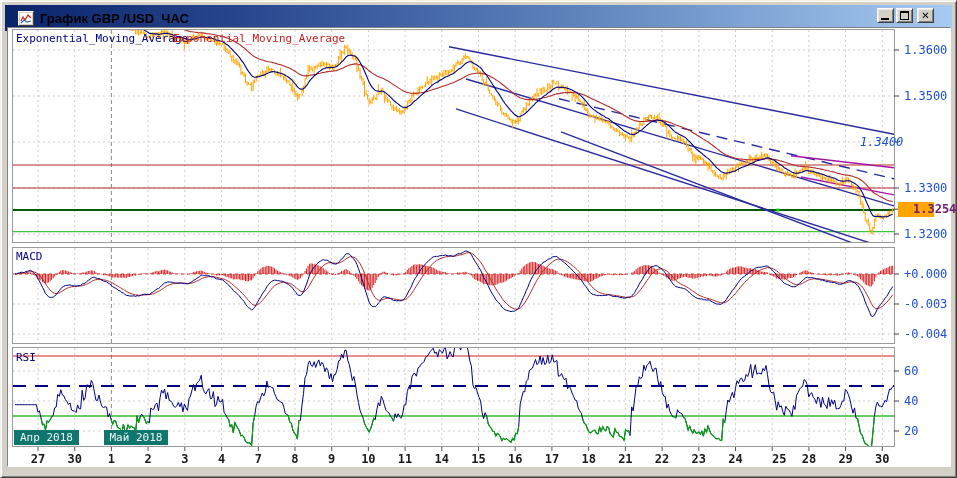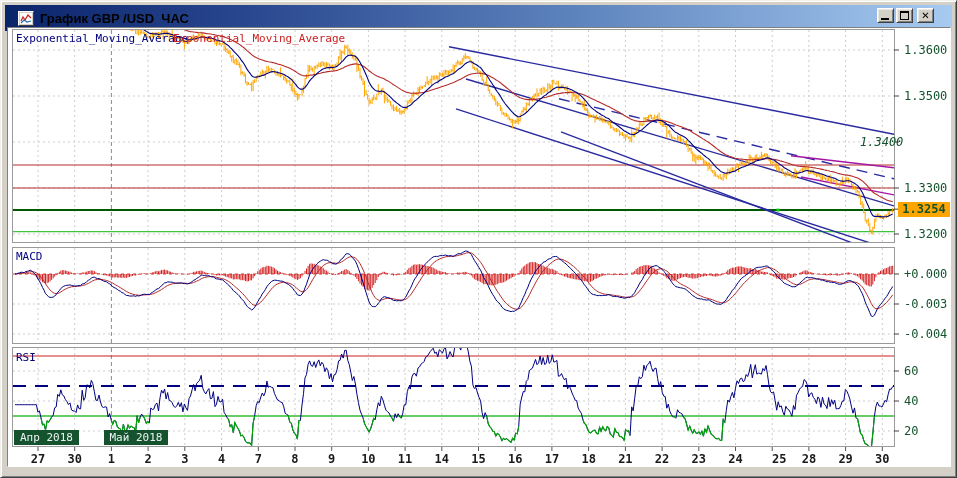--- a/index.html
+++ b/index.html
@@ -30,30 +30,30 @@
     border:1px solid; border-color:#808080 #fff #fff #808080; }
 
   #chart-svg { position:absolute; left:0; top:0; pointer-events:none; }
 
   .label { position:absolute; font:11px "DejaVu Sans Mono",monospace; white-space:pre; z-index:3; }
   .ema1 { left:15px; top:31px; color:#000080; }
   .ema2 { left:172px; top:31px; color:#CC2222; }
   .macd-label { left:15px; top:249px; color:#000080; }
   .rsi-label  { left:15px; top:350px; color:#000080; }
 
-  .price-badge { position:absolute; left:897px; top:201px; width:52px; height:15px; z-index:3;
-    background:#FFA500; color:#14532d; font:bold 12px "DejaVu Sans Mono",monospace;
-    text-align:center; line-height:15px; }
-
-  .month-badge { position:absolute; top:429px; height:15px; z-index:3; background:#14532d;
+  .price-badge { position:absolute; left:897px; top:201px; width:36px; height:15px; z-index:3;
+    background:#FFA500; color:#701a75; font:bold 12px "DejaVu Sans Mono",monospace;
+    text-align:center; line-height:15px;padding-left:15px; }
+
+  .month-badge { position:absolute; top:429px; height:15px; z-index:3; background:#0f766e;
     color:#EDF3F5; font:11px "DejaVu Sans Mono",monospace; text-align:center; line-height:15px; }
   .m1 { left:13px; width:65px; }
   .m2 { left:103px; width:64px; }
 
-  .tick { position:absolute; font:12px "DejaVu Sans Mono",monospace; color:#14532d; z-index:3; white-space:pre; }
+  .tick { position:absolute; font:12px "DejaVu Sans Mono",monospace; color:#1d4ed8; z-index:3; white-space:pre; }
   .time-axis-label { transform:translateX(-50%); color:#1a1a1a;font-weight:bold; }
 </style>
 </head>
 <body>
 
 <div class="window">
   <div class="titlebar">
     <span class="title-icon">
       <svg width="12" height="11" viewBox="0 0 12 11">
         <rect x="0" y="0" width="12" height="11" fill="#fff"></rect>

